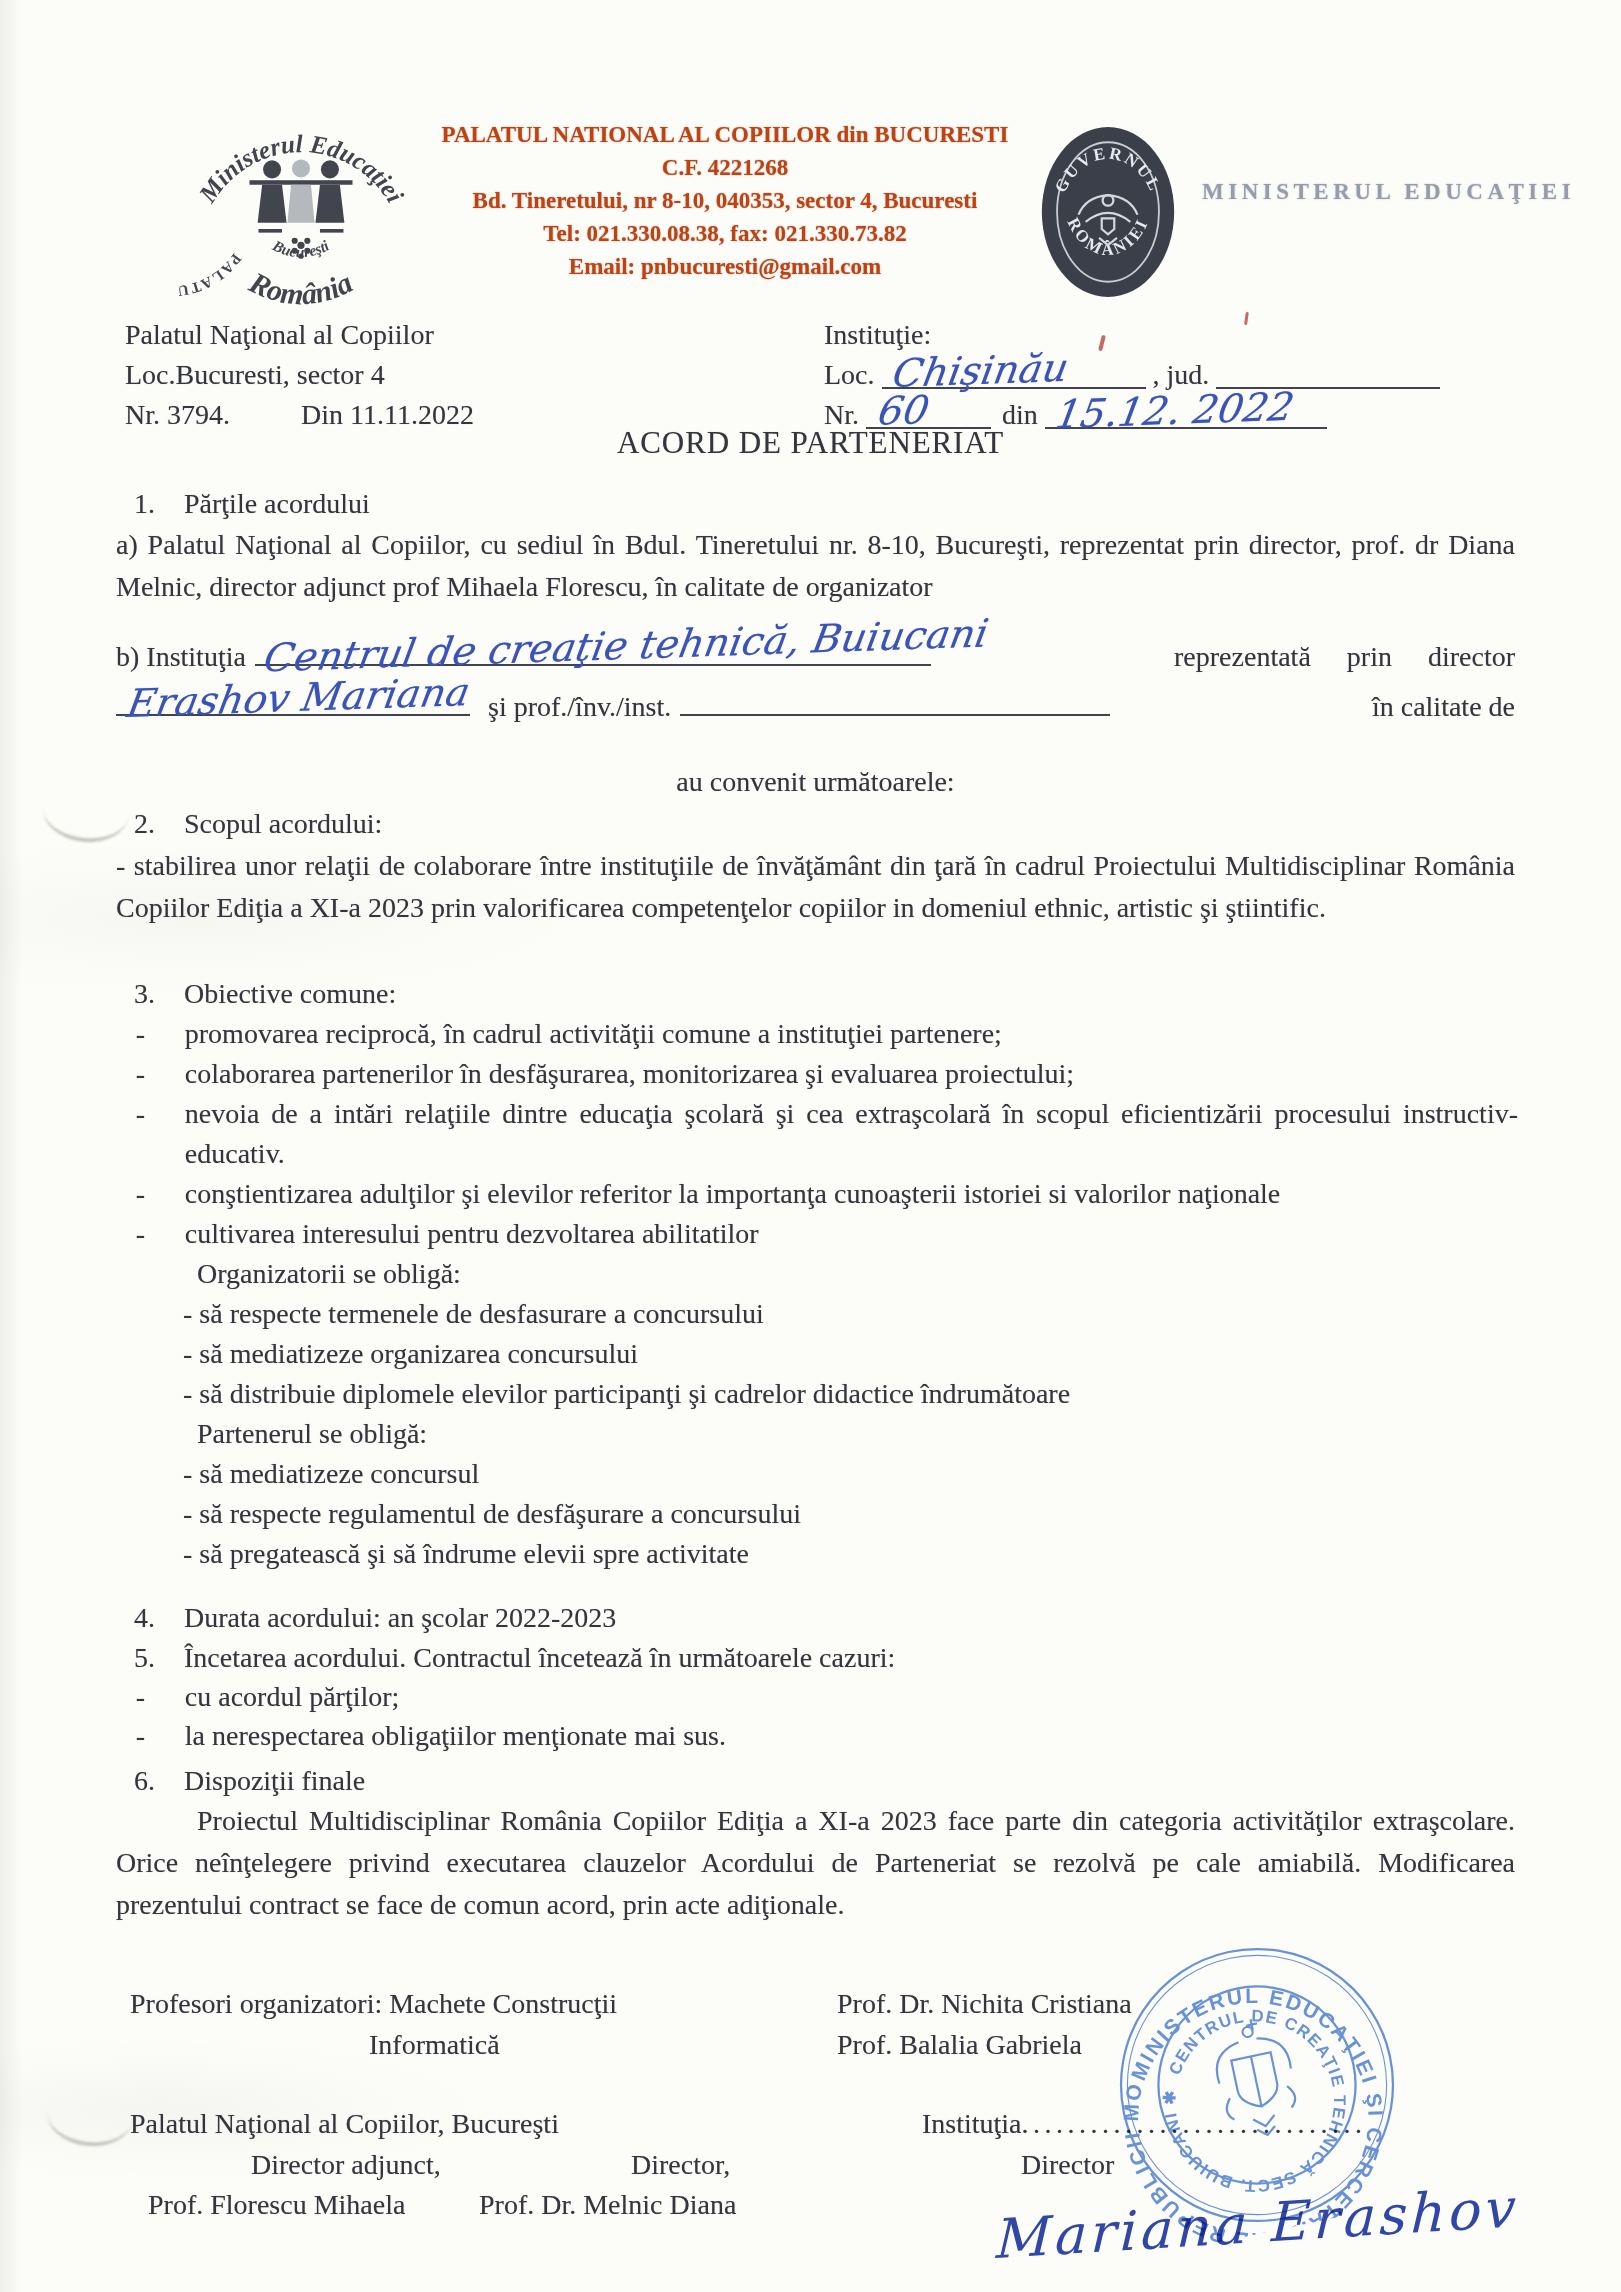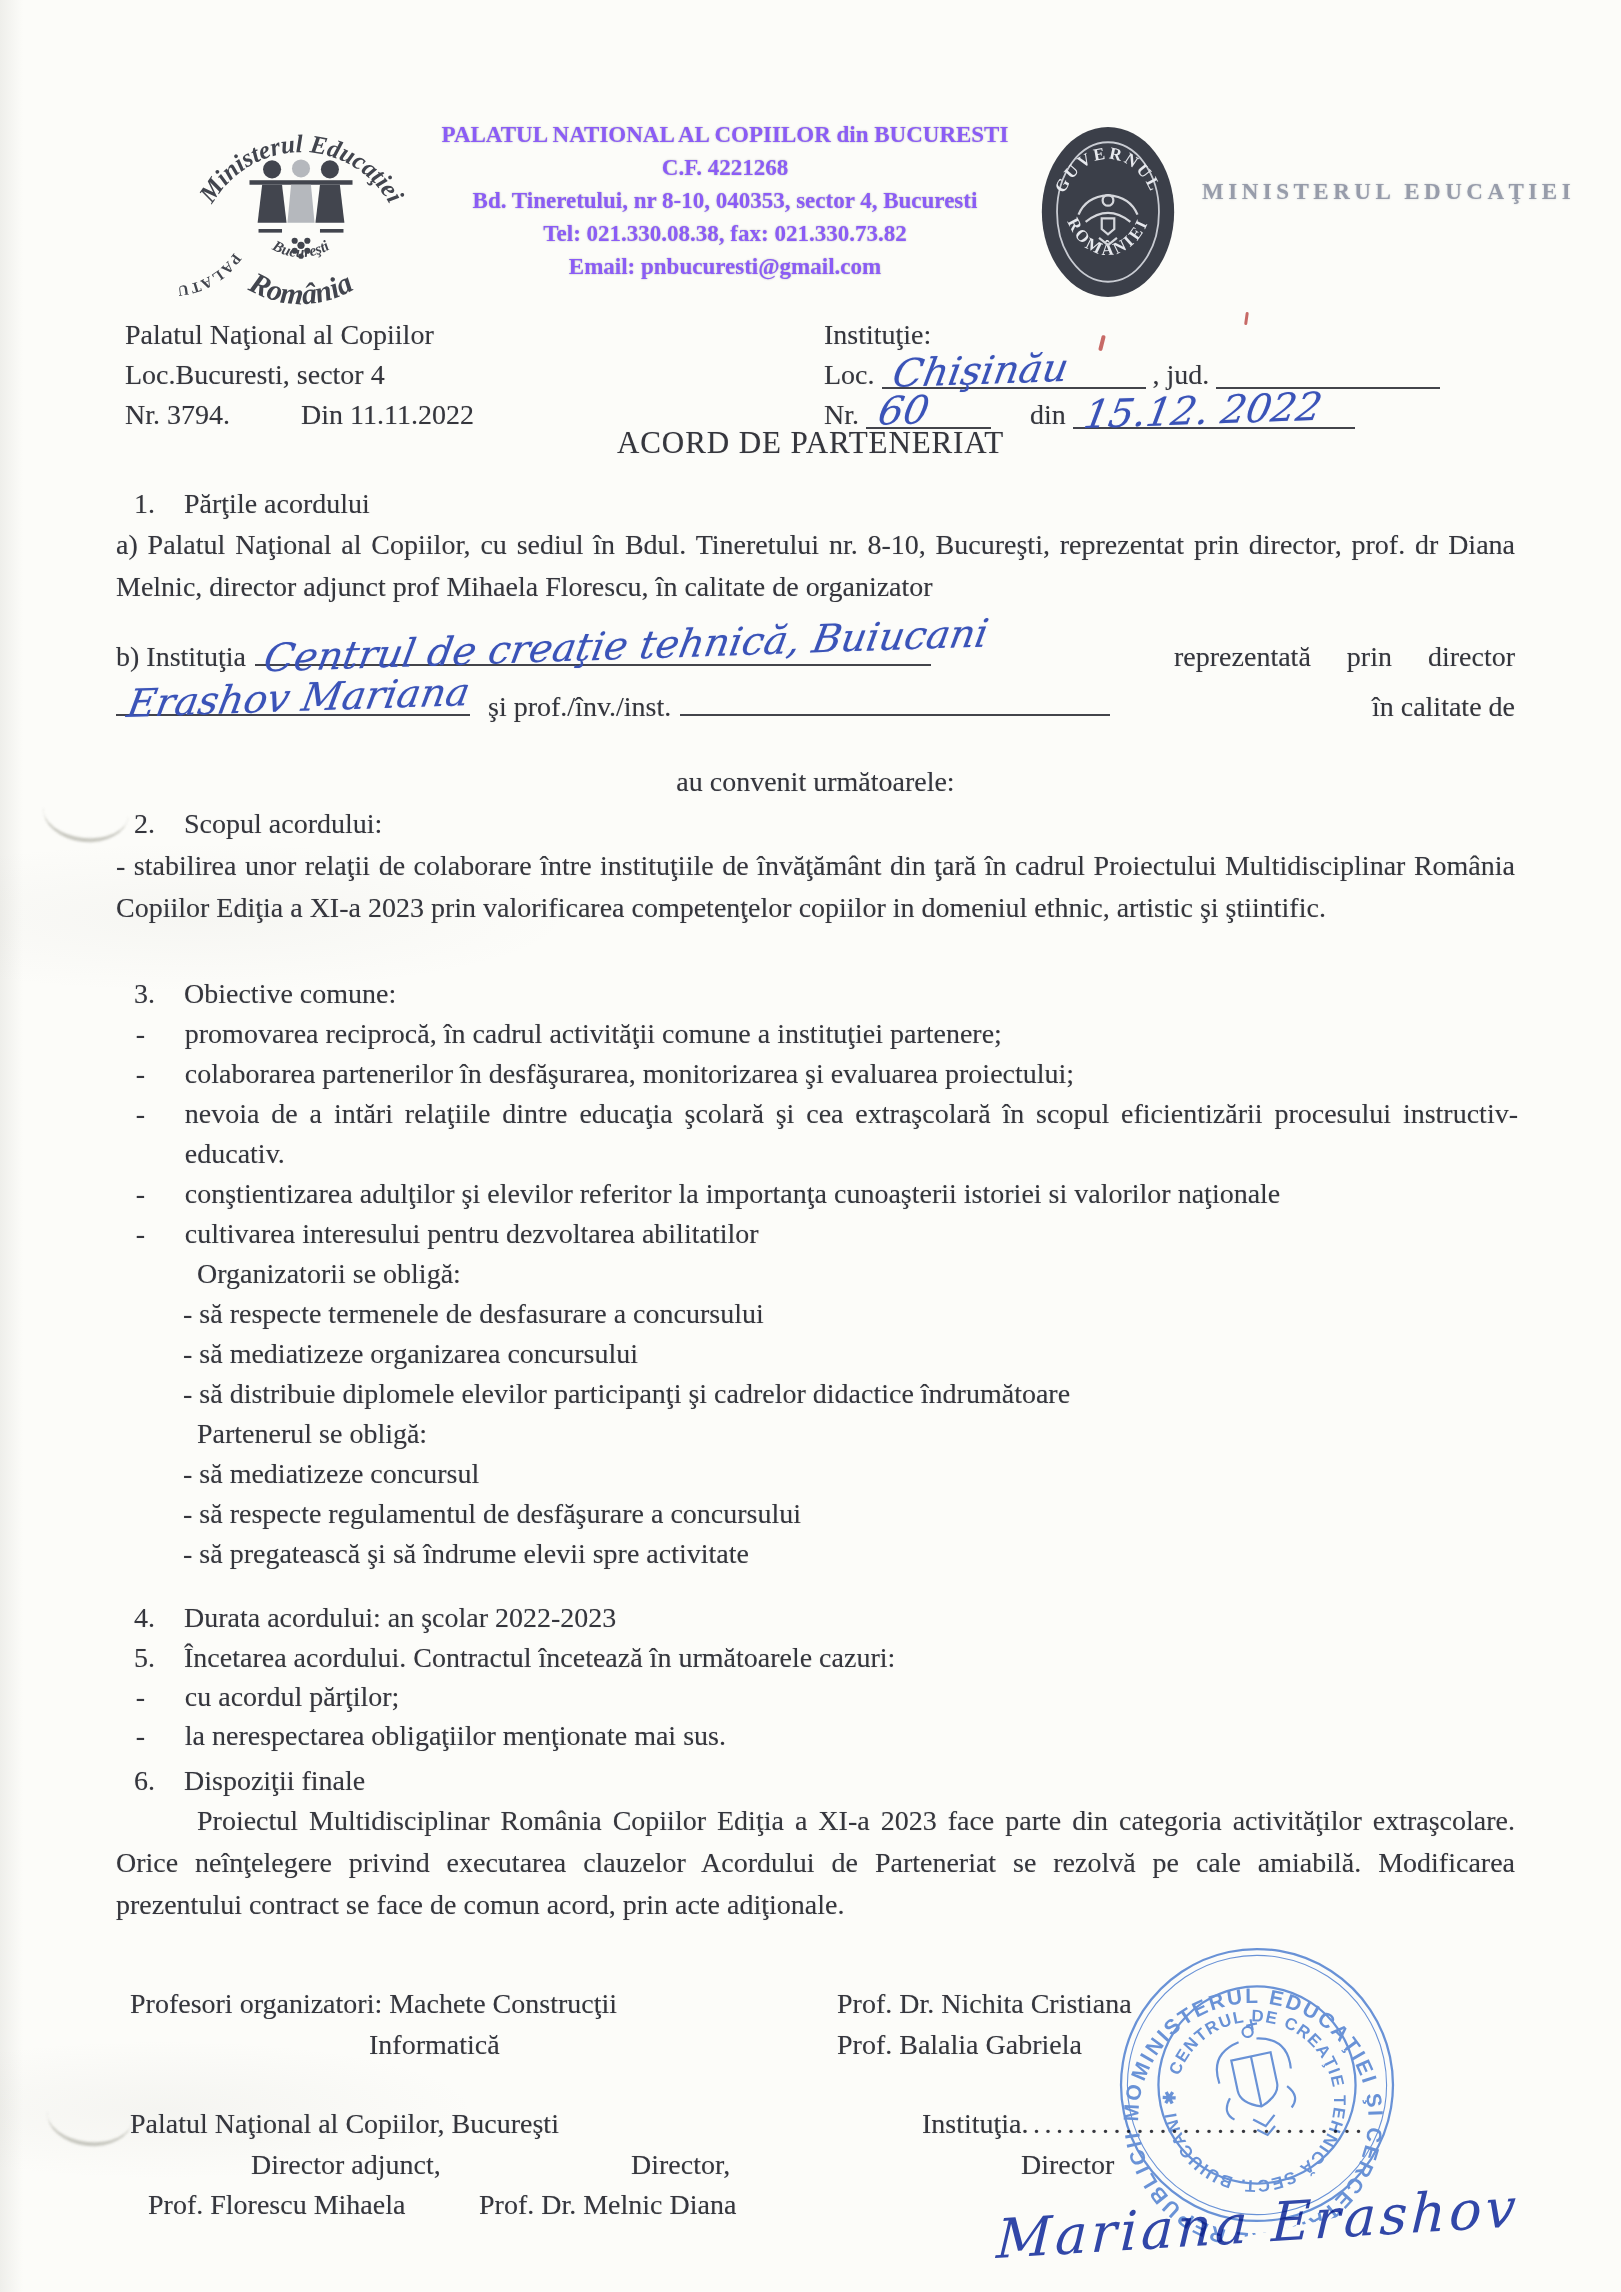--- a/index.html
+++ b/index.html
@@ -18,21 +18,21 @@
   }
   .abs{position:absolute;}
   .ink{ text-shadow:0 0 0.9px rgba(55,56,66,.35); }
 
   
   .pnc-seal{ left:179px; top:79px; width:244px; height:244px; }
   .seal-arc{ font-style:italic; font-weight:bold; fill:#42454e; }
   .seal-inner-arc{ font-weight:bold; fill:#42454e; letter-spacing:2px; }
   .head-center{
     left:407px; top:118px; width:636px; text-align:center;
-    font-weight:bold; font-size:23px; line-height:33px; color:#8b5cf6;
+    font-weight:bold; font-size:23px; line-height:33px; color:#c2410c;
     text-shadow:0 0 1.8px rgba(70,75,90,.45);
   }
   .gov-seal{ left:1032px; top:118px; width:152px; height:188px; }
   .ministry-label{
     left:1202px; top:179px; font-size:23px; letter-spacing:4.5px;
     color:#979caa; text-shadow:0 0 1.8px rgba(150,156,170,.55);
     font-weight:bold;
   }
 
   
@@ -195,21 +195,21 @@
         <span class="hw hw-md">Chişinău</span>
       </span>
       <span>, jud.</span>
       <span class="blank" style="width:224px;"></span>
     </div>
     <div>
       <span>Nr.</span>
       <span class="blank" style="width:125px;">
         <span class="hw hw-md">60</span>
       </span>
-      <span style="margin-left:32px;">din</span>
+      <span style="margin-left:4px;">din</span>
       <span class="blank" style="width:282px;">
         <span class="hw hw-md">15.12. 2022</span>
       </span>
     </div>
   </div>
 
   <div class="abs doc-title ink">ACORD DE PARTENERIAT</div>
 
   <div class="abs h-row ink" style="top:484px;">
     <span class="h-num">1.</span>

